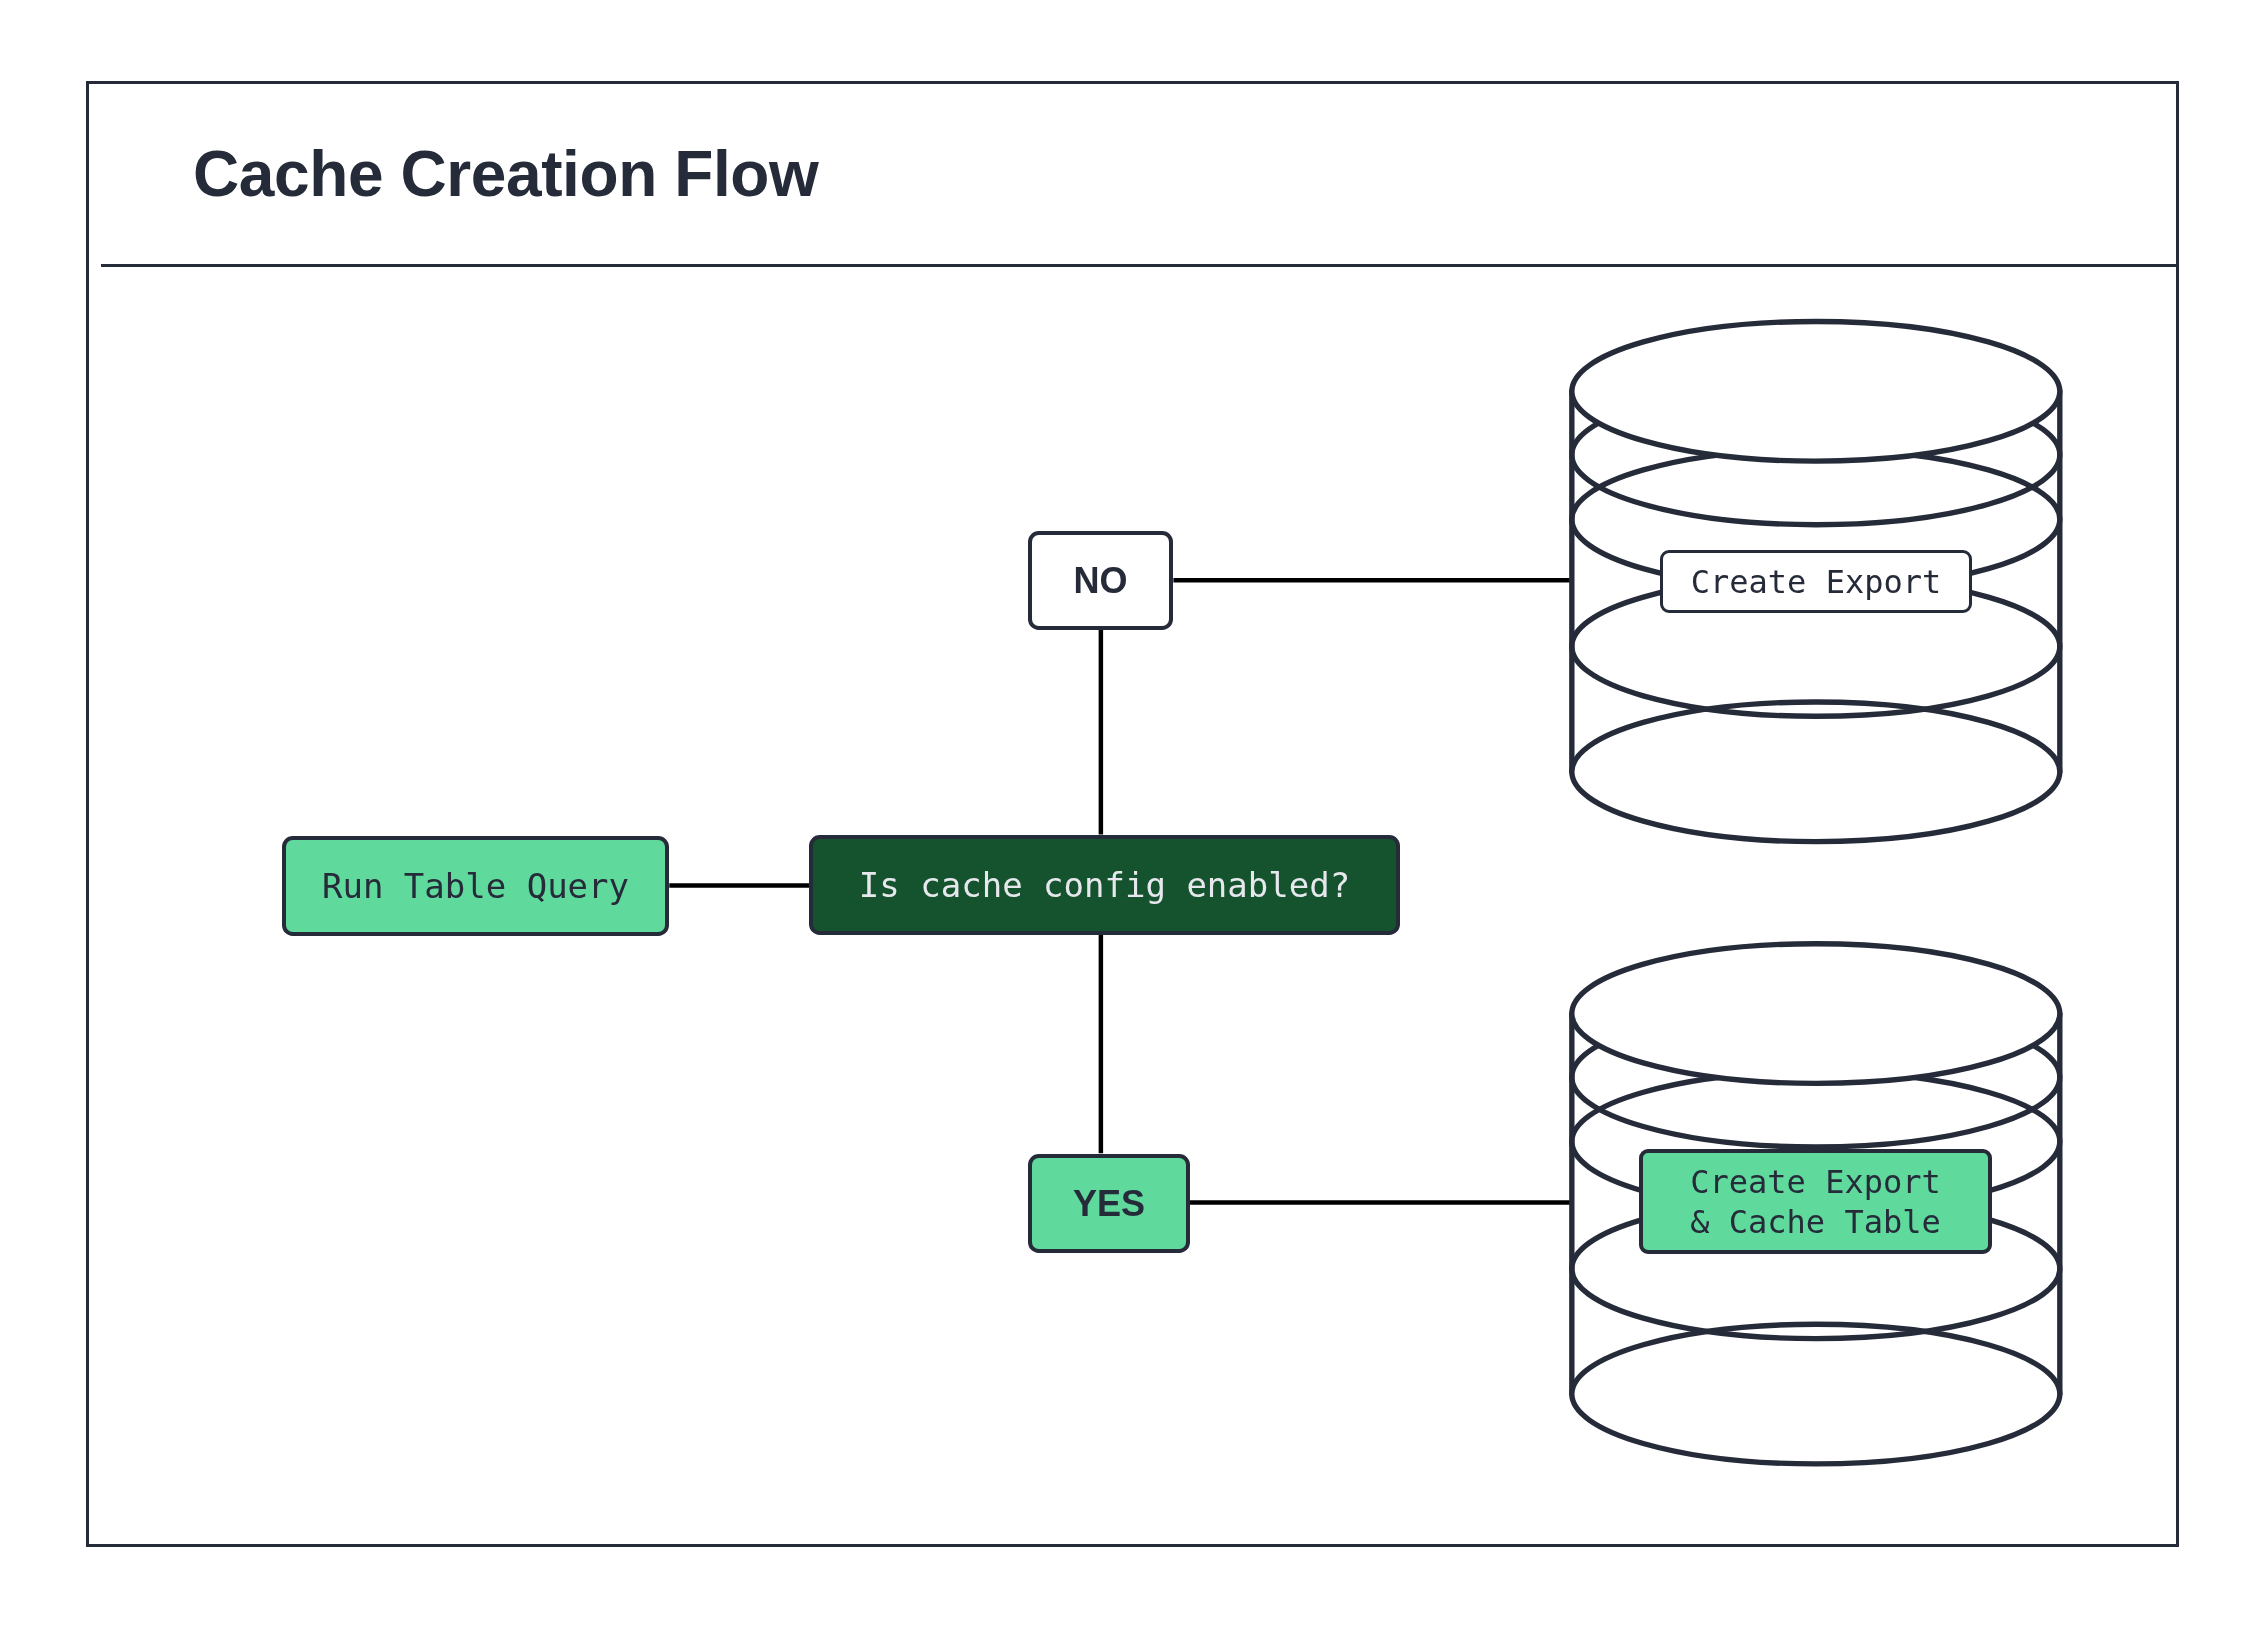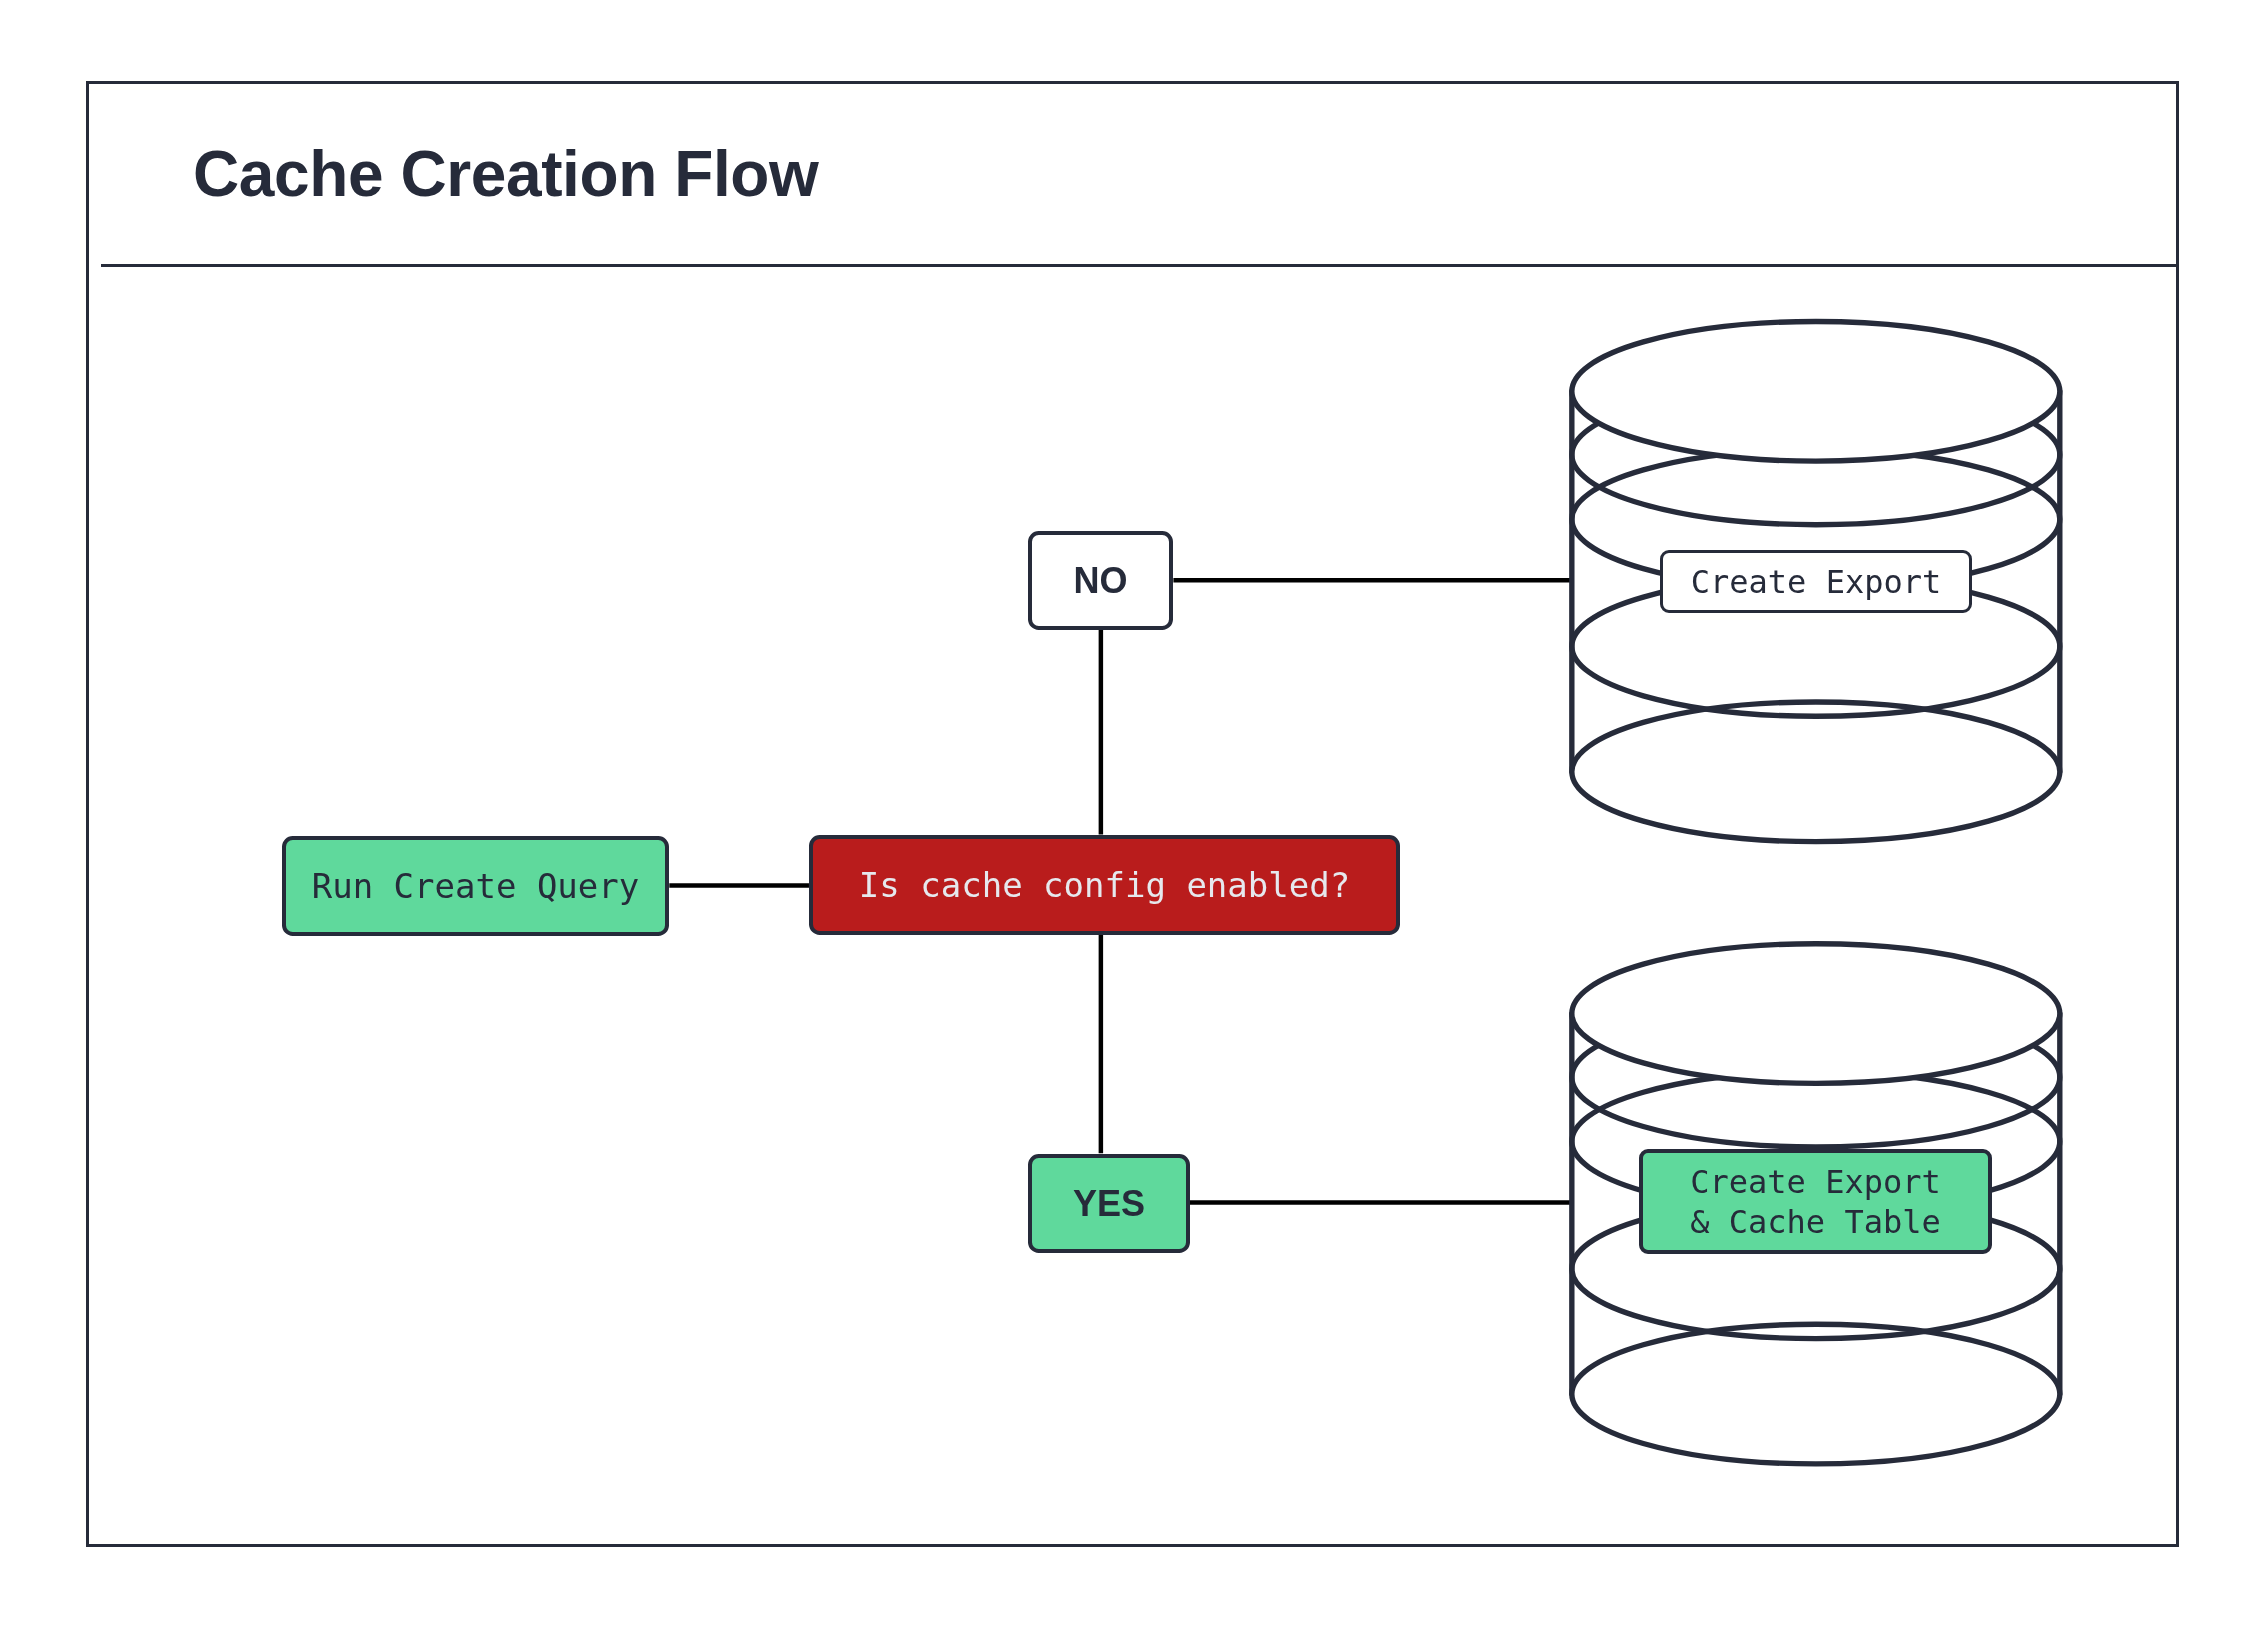--- a/index.html
+++ b/index.html
@@ -74,21 +74,21 @@
     justify-content: center;
     text-align: right;
     font-family: "DejaVu Sans Mono", "Liberation Mono", monospace;
     white-space: pre-line;
   }
   .node-green {
     background: #5FD99C;
     color: #262B3A;
   }
   .node-dark {
-    background: #b91c1c;
+    background: #14532d;
     color: #E6E8ED;
     border-color: #262B3A;
   }
   .node-white {
     background: #ffffff;
     color: #262B3A;
   }
 
   
   #node-run-saved-query {
@@ -169,21 +169,21 @@
       <line x1="1755" y1="1132" x2="1755" y2="1557"></line>
       <line x1="2300" y1="1132" x2="2300" y2="1557"></line>
       <ellipse cx="2027.5" cy="1557" rx="272.5" ry="78" fill="#ffffff"></ellipse>
       <ellipse cx="2027.5" cy="1417" rx="272.5" ry="78" fill="none"></ellipse>
       <ellipse cx="2027.5" cy="1275" rx="272.5" ry="78" fill="none"></ellipse>
       <ellipse cx="2027.5" cy="1203" rx="272.5" ry="78" fill="none"></ellipse>
       <ellipse cx="2027.5" cy="1132" rx="272.5" ry="78" fill="#ffffff"></ellipse>
     </g>
   </svg>
 
-  <div class="node node-green" id="node-run-saved-query">Run Create Query</div>
+  <div class="node node-green" id="node-run-saved-query">Run Table Query</div>
 
   <div class="node node-dark" id="node-decision">Is cache config enabled?</div>
 
   <div class="node node-white" id="node-no">NO</div>
 
   <div class="node node-green" id="node-yes">YES</div>
 
   <div class="node node-white" id="node-create-export">Create Export</div>
 
   <div class="node node-green" id="node-create-export-cache">Create Export

